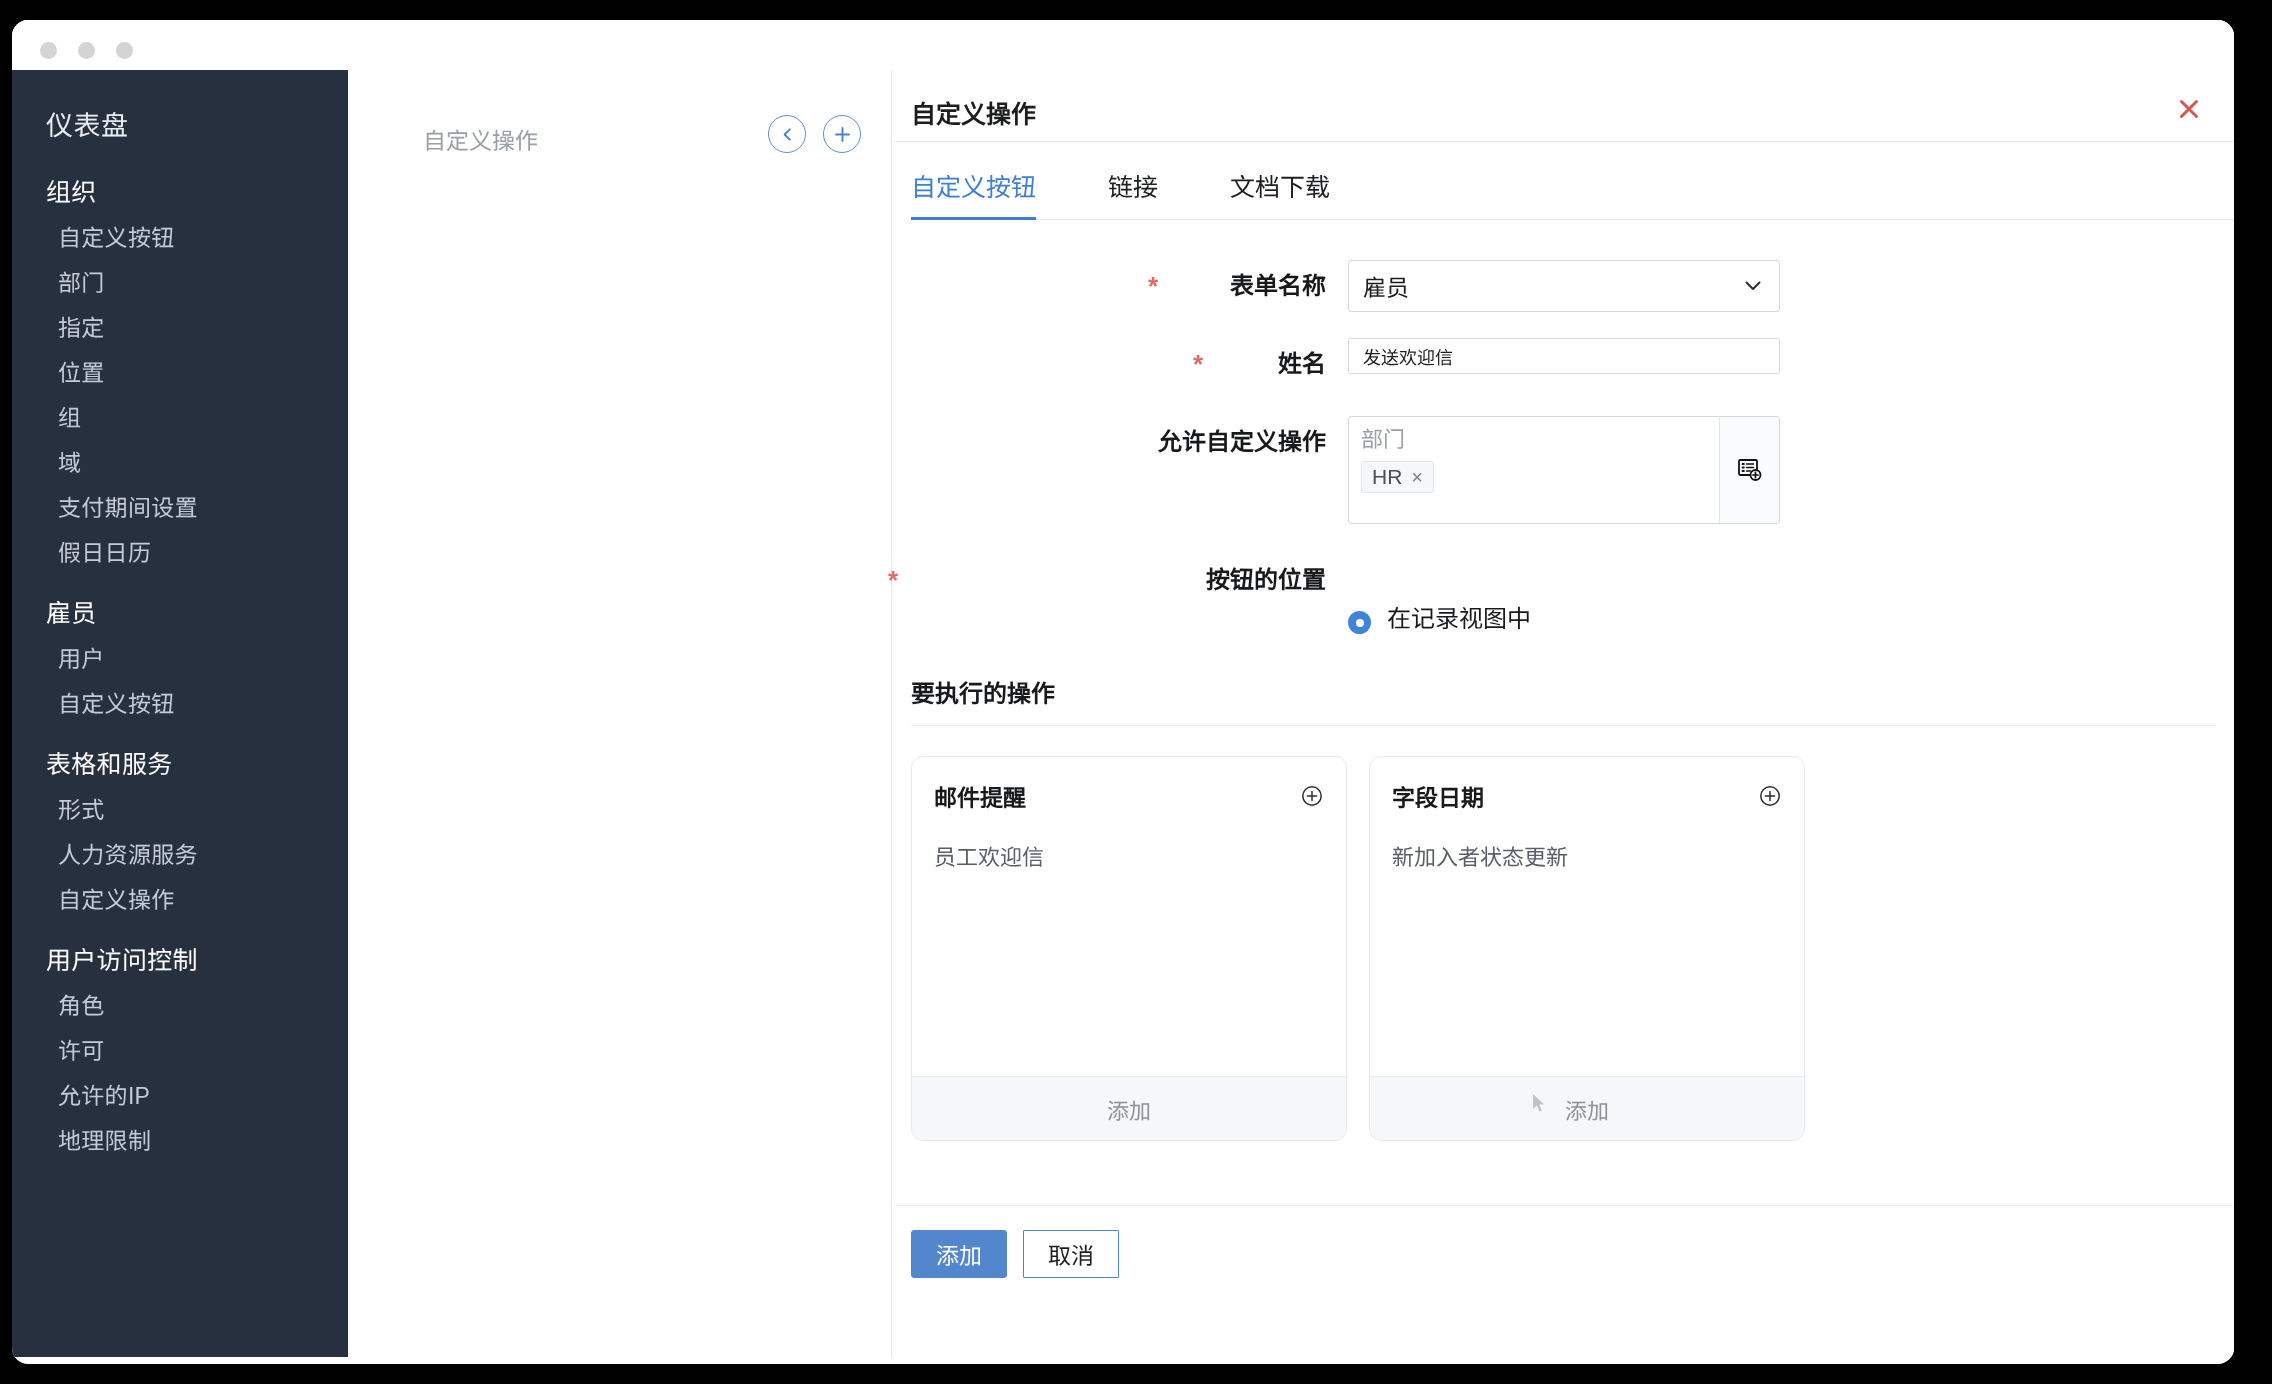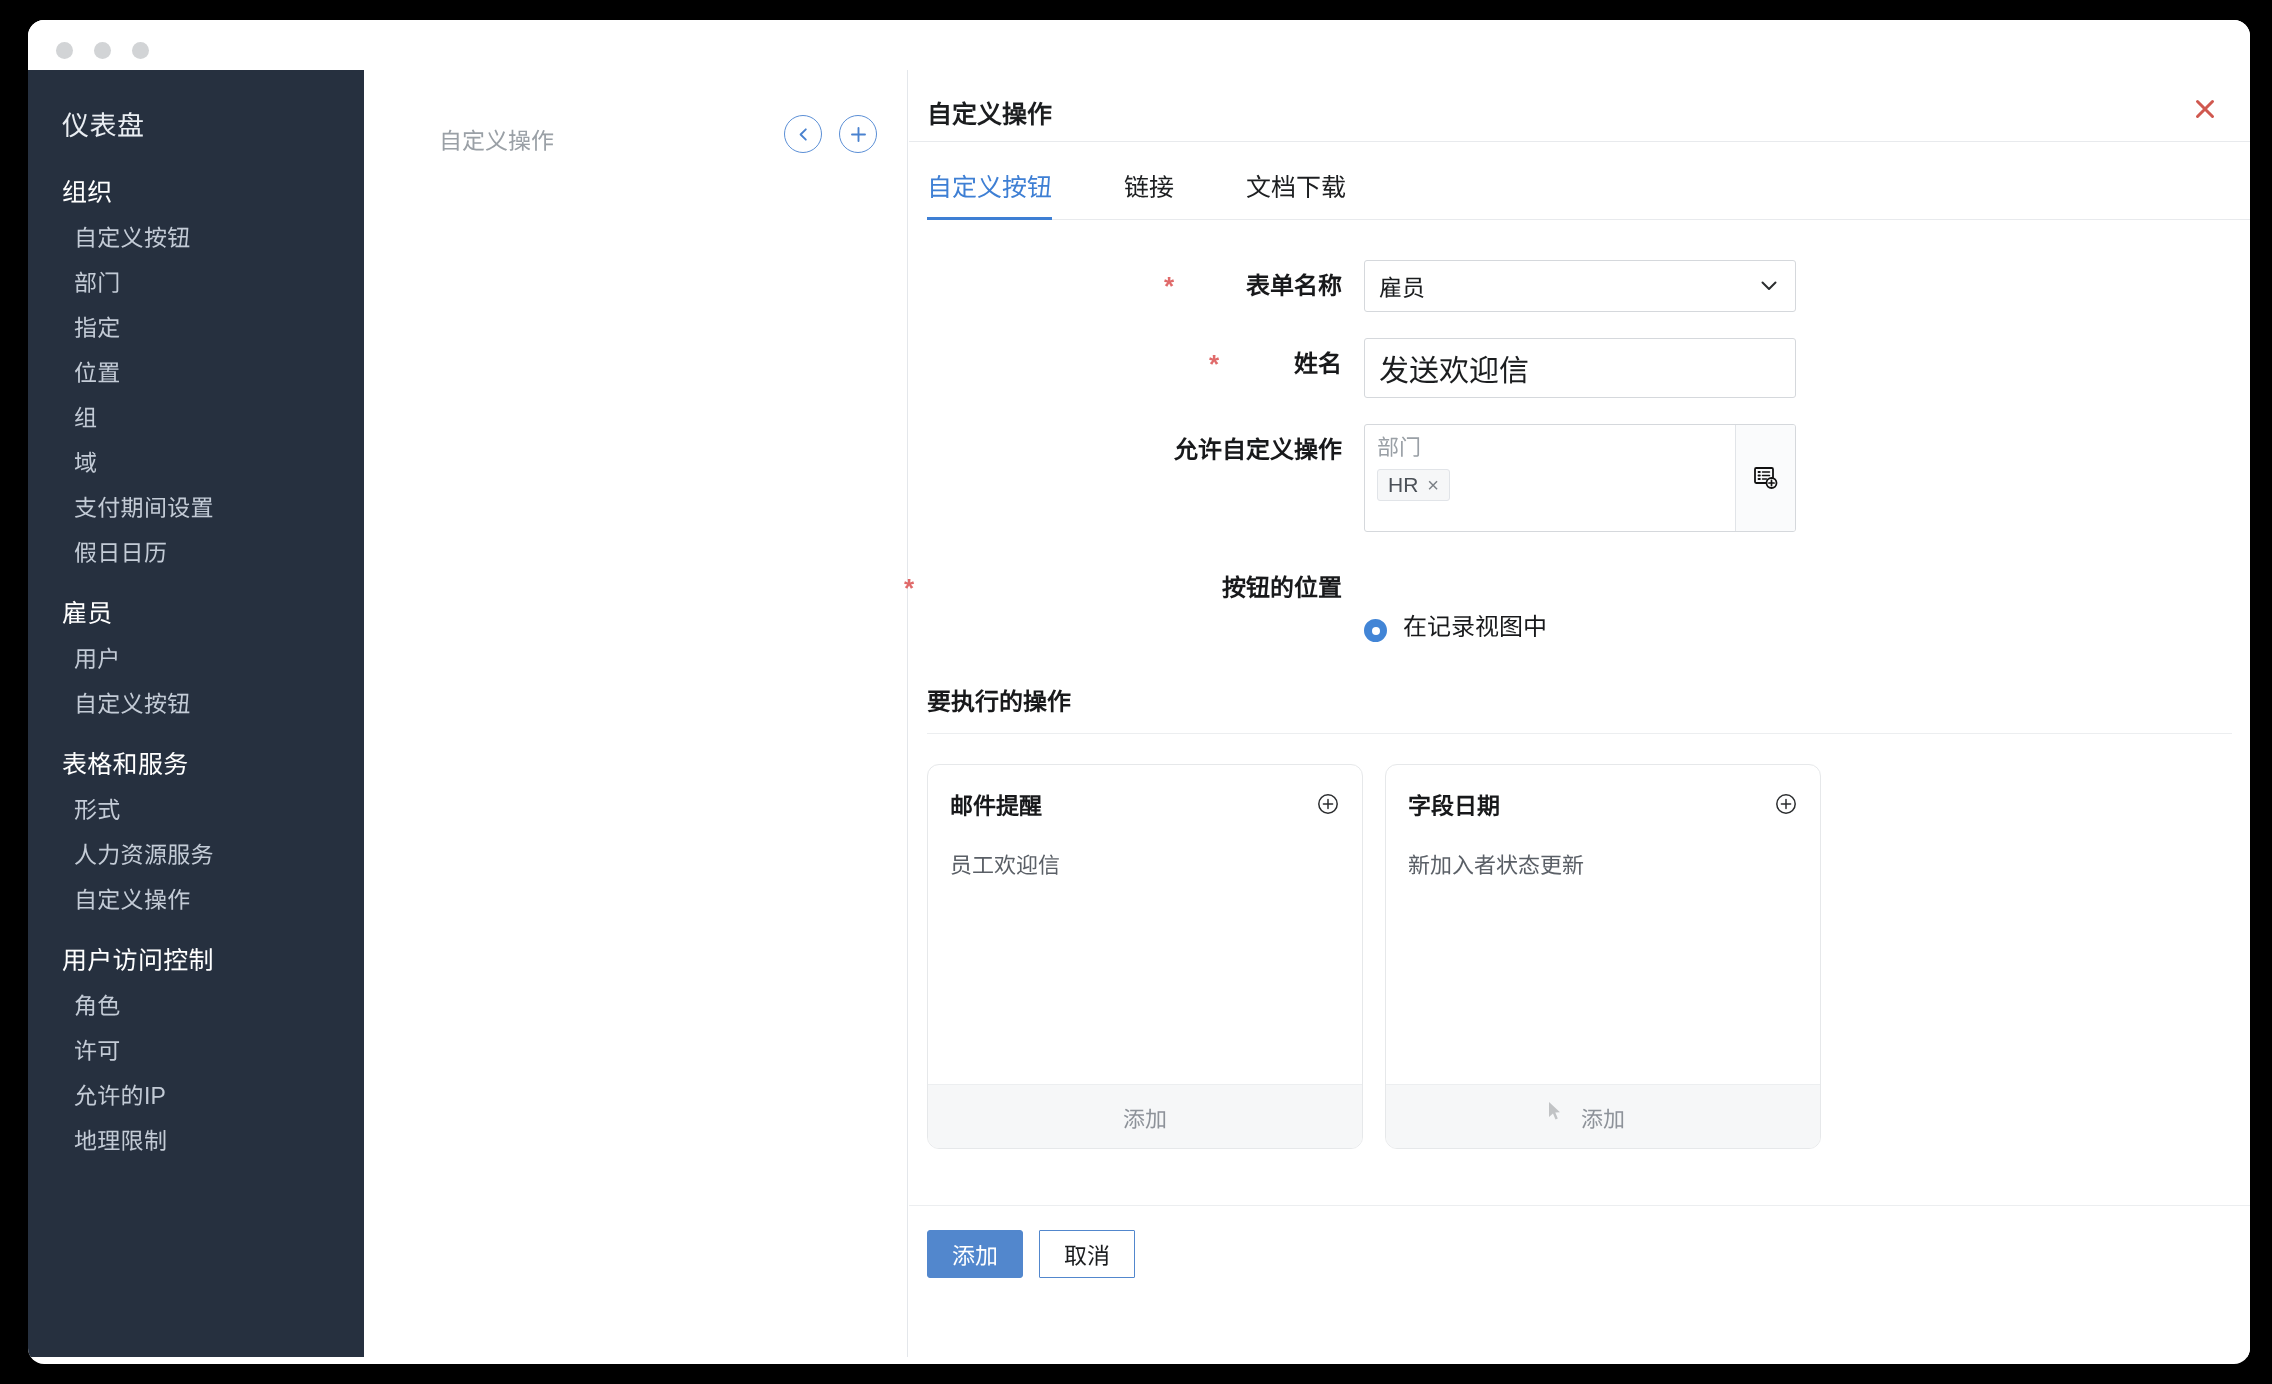--- a/index.html
+++ b/index.html
@@ -8,21 +8,21 @@
     margin: 0; padding: 0;
     width: 2272px; height: 1384px;
     background: #000000;
     font-family: "Liberation Sans", "DejaVu Sans", sans-serif;
     overflow: hidden;
   }
 
   
   .window {
     position: absolute;
-    left: 28px; top: 20px;
+    left: 12px; top: 20px;
     width: 2222px; height: 1344px;
     background: #ffffff;
     border-radius: 16px;
     overflow: hidden;
     box-shadow: 0 0 0 0 rgba(0,0,0,0);
   }
   .titlebar {
     position: absolute; left: 0; top: 0;
     width: 100%; height: 50px;
     background: #ffffff;
@@ -155,26 +155,26 @@
     border: 1px solid #d5d8dc; border-radius: 3px;
     background: #fff;
     display: flex; align-items: center;
     padding: 0 14px;
     font-size: 23px; color: #1b1d1f;
     position: relative; cursor: pointer;
   }
   .select-box .chev { position: absolute; right: 14px; top: 13px; }
 
   .text-box {
-    width: 432px; height: 60px;
+    width: 432px; height: 36px;
     border: 1px solid #d5d8dc; border-radius: 3px;
     background: #fff;
     display: flex; align-items: center;
     padding: 0 14px;
-    font-size: 30px; color: #1b1d1f;
+    font-size: 18px; color: #1b1d1f;
     font-family: inherit;
     outline: none;
   }
 
   .tagfield {
     width: 432px; height: 108px;
     border: 1px solid #d5d8dc; border-radius: 3px;
     background: #fff;
     display: flex;
     position: relative;

